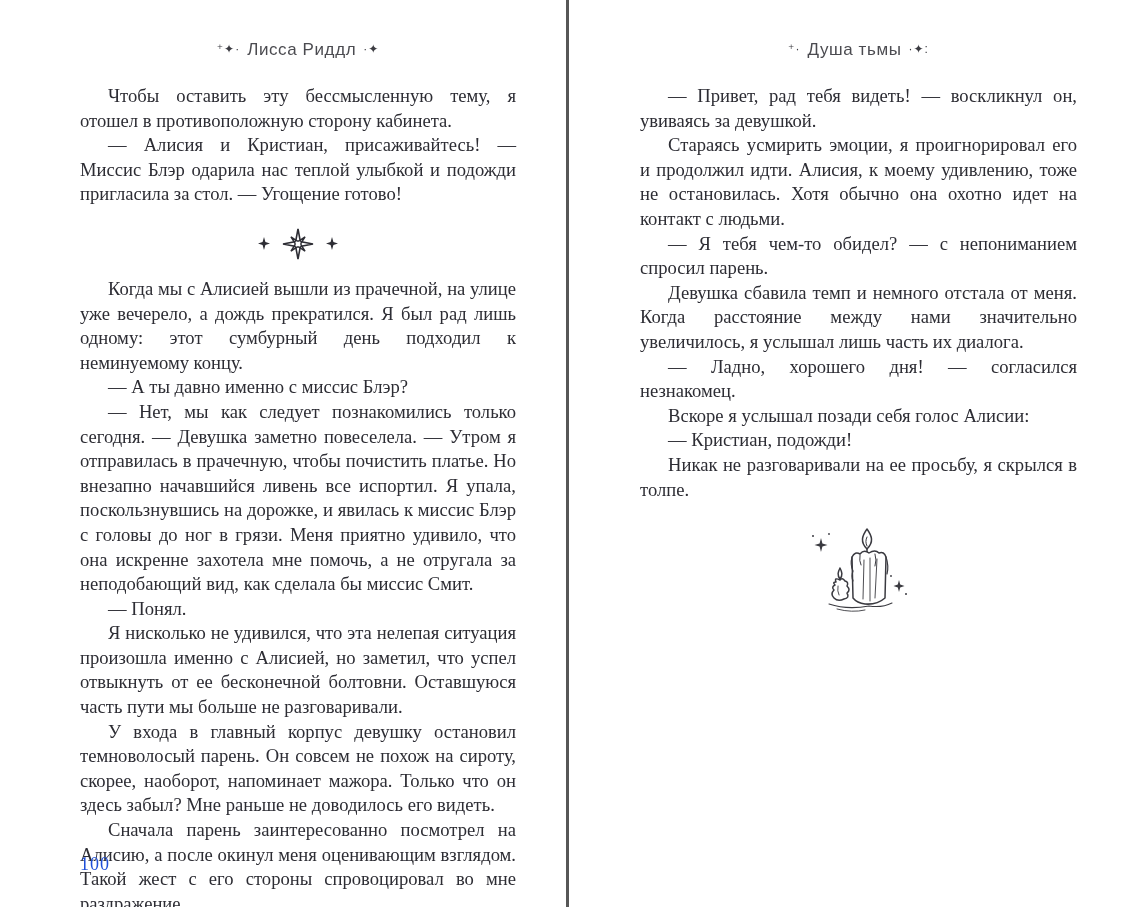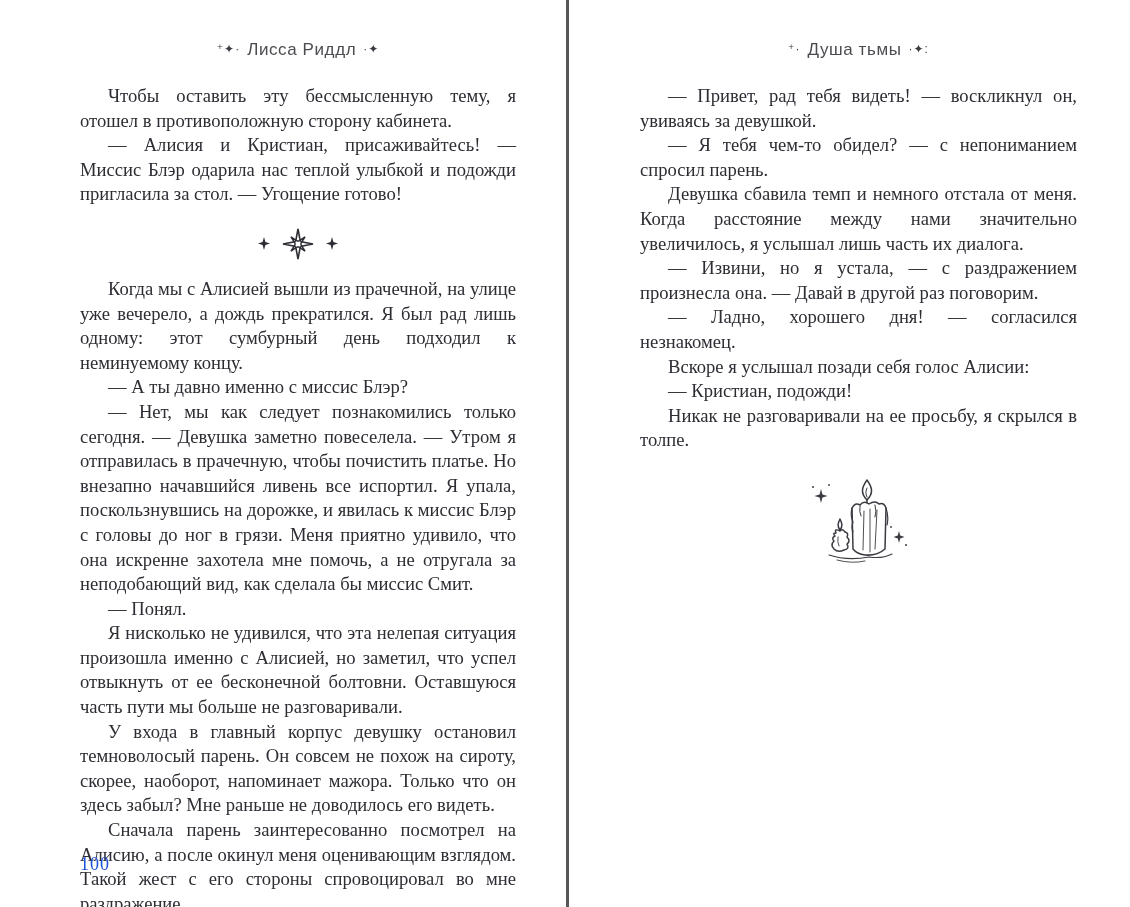--- a/index.html
+++ b/index.html
@@ -127,23 +127,23 @@
 
   <div class="spine"></div>
 
   <div class="page right">
     <div class="running-head">
       <span class="orn">⁺·</span><span class="title">Душа тьмы</span><span class="orn">·✦:</span>
     </div>
 
     <div class="body-text">
       <p>— Привет, рад тебя видеть! — воскликнул он, увиваясь за девушкой.</p>
+      <p>Стараясь усмирить эмоции, я проигнорировал его и продолжил идти. Алисия, к моему удивлению, тоже не остановилась. Хотя обычно она охотно идет на контакт с людьми.</p>
       <p>— Я тебя чем-то обидел? — с непониманием спросил парень.</p>
       <p>Девушка сбавила темп и немного отстала от меня. Когда расстояние между нами значительно увеличилось, я услышал лишь часть их диалога.</p>
-      <p>— Извини, но я устала, — с раздражением произнесла она. — Давай в другой раз поговорим.</p>
       <p>— Ладно, хорошего дня! — согласился незнакомец.</p>
       <p>Вскоре я услышал позади себя голос Алисии:</p>
       <p>— Кристиан, подожди!</p>
       <p>Никак не разговаривали на ее просьбу, я скрылся в толпе.</p>
     </div>
 
     <div class="illustration-wrap">
       <svg width="104" height="96" viewBox="0 0 104 96" aria-hidden="true">
         <g stroke="#3a3a40" stroke-width="1.5" fill="none" stroke-linecap="round" stroke-linejoin="round">
 

